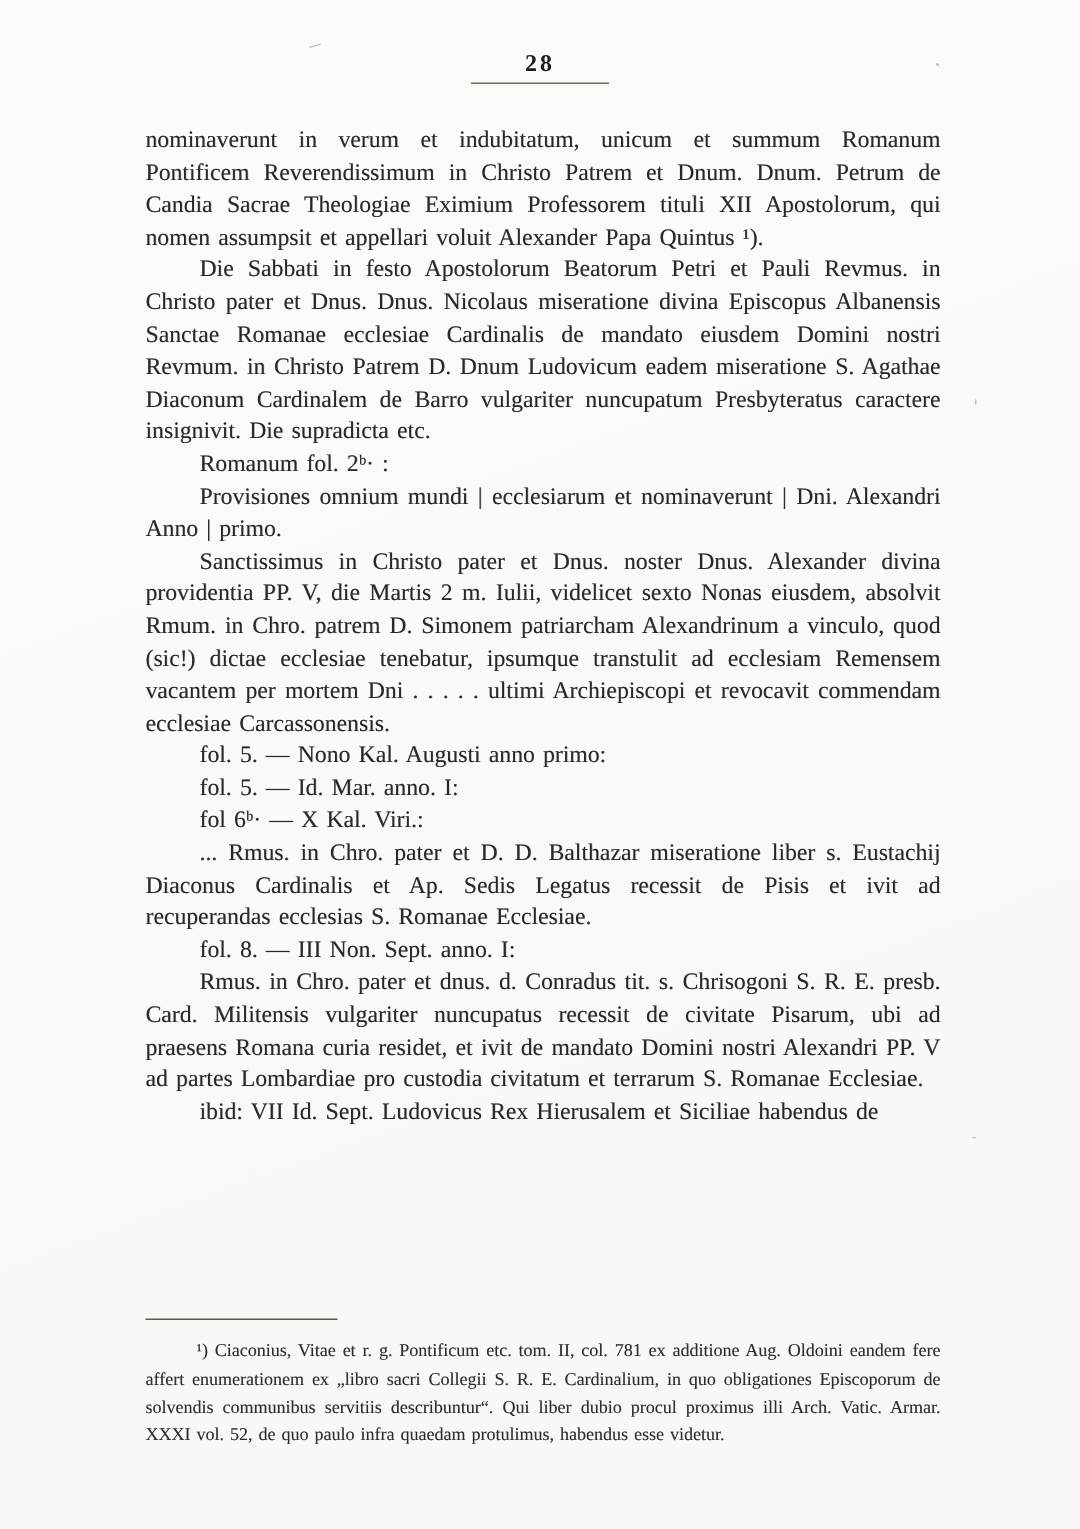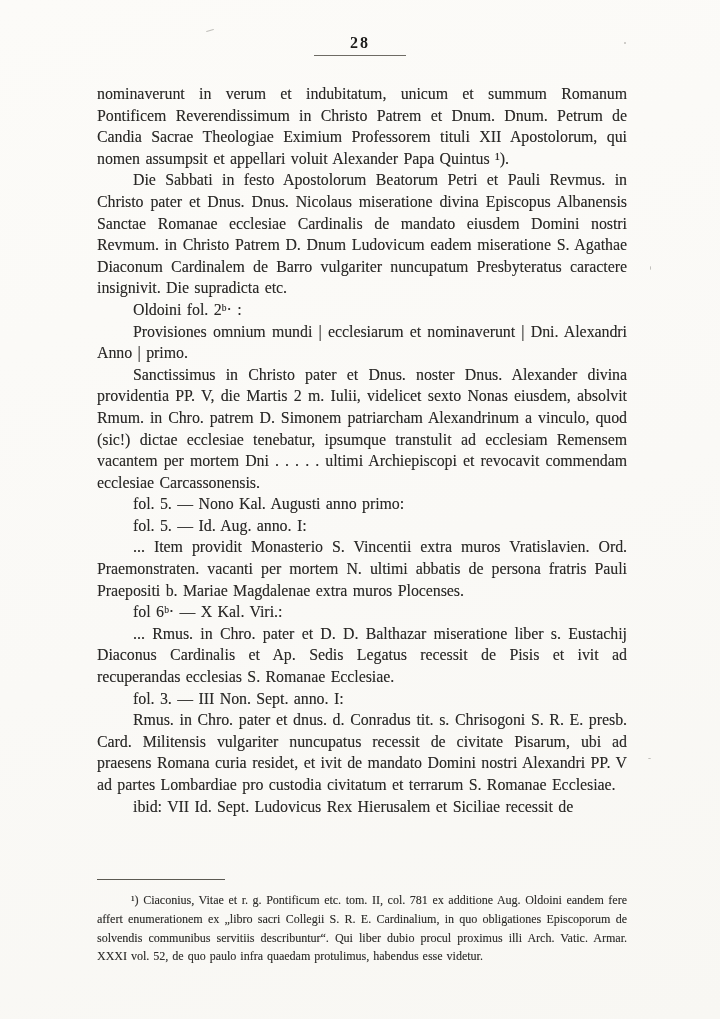--- a/index.html
+++ b/index.html
@@ -100,30 +100,29 @@
   <div class="speck s3"></div>
   <div class="speck s4"></div>
 
   <div class="page-num-wrap">
     <span class="page-number">28</span>
   </div>
 
   <div class="text-block">
     <p class="para continuation">nominaverunt in verum et indubitatum, unicum et summum Romanum Pontificem Reverendissimum in Christo Patrem et Dnum. Dnum. Petrum de Candia Sacrae Theologiae Eximium Professorem tituli XII Apostolorum, qui nomen assumpsit et appellari voluit Alexander Papa Quintus ¹).</p>
     <p class="para">Die Sabbati in festo Apostolorum Beatorum Petri et Pauli Revmus. in Christo pater et Dnus. Dnus. Nicolaus miseratione divina Episcopus Albanensis Sanctae Romanae ecclesiae Cardinalis de mandato eiusdem Domini nostri Revmum. in Christo Patrem D. Dnum Ludovicum eadem miseratione S. Agathae Diaconum Cardinalem de Barro vulgariter nuncupatum Presbyteratus caractere insignivit. Die supradicta etc.</p>
-    <p class="para">Oldoini fol. 2ᵇ· :</p>
+    <p class="para">Romanum fol. 2ᵇ· :</p>
     <p class="para">Provisiones omnium mundi | ecclesiarum et nominaverunt | Dni. Alexandri Anno | primo.</p>
     <p class="para">Sanctissimus in Christo pater et Dnus. noster Dnus. Alexander divina providentia PP. V, die Martis 2 m. Iulii, videlicet sexto Nonas eiusdem, absolvit Rmum. in Chro. patrem D. Simonem patriarcham Alexandrinum a vinculo, quod (sic!) dictae ecclesiae tenebatur, ipsumque transtulit ad ecclesiam Remensem vacantem per mortem Dni . . . . . ultimi Archiepiscopi et revocavit commendam ecclesiae Carcassonensis.</p>
     <p class="para">fol. 5. — Nono Kal. Augusti anno primo:</p>
-    <p class="para">fol. 5. — Id. Aug. anno. I:</p>
-    <p class="para">... Item providit Monasterio S. Vincentii extra muros Vratislavien. Ord. Praemonstraten. vacanti per mortem N. ultimi abbatis de persona fratris Pauli Praepositi b. Mariae Magdalenae extra muros Plocenses.</p>
+    <p class="para">fol. 5. — Id. Mar. anno. I:</p>
     <p class="para">fol 6ᵇ· — X Kal. Viri.:</p>
     <p class="para">... Rmus. in Chro. pater et D. D. Balthazar miseratione liber s. Eustachij Diaconus Cardinalis et Ap. Sedis Legatus recessit de Pisis et ivit ad recuperandas ecclesias S. Romanae Ecclesiae.</p>
-    <p class="para">fol. 3. — III Non. Sept. anno. I:</p>
+    <p class="para">fol. 8. — III Non. Sept. anno. I:</p>
     <p class="para">Rmus. in Chro. pater et dnus. d. Conradus tit. s. Chrisogoni S. R. E. presb. Card. Militensis vulgariter nuncupatus recessit de civitate Pisarum, ubi ad praesens Romana curia residet, et ivit de mandato Domini nostri Alexandri PP. V ad partes Lombardiae pro custodia civitatum et terrarum S. Romanae Ecclesiae.</p>
-    <p class="para">ibid: VII Id. Sept. Ludovicus Rex Hierusalem et Siciliae recessit de</p>
+    <p class="para">ibid: VII Id. Sept. Ludovicus Rex Hierusalem et Siciliae habendus de</p>
   </div>
 
   <div class="footnote">
     <div class="fn-rule"></div>
     <p class="footnote-text">¹) Ciaconius, Vitae et r. g. Pontificum etc. tom. II, col. 781 ex additione Aug. Oldoini eandem fere affert enumerationem ex „libro sacri Collegii S. R. E. Cardinalium, in quo obligationes Episcoporum de solvendis communibus servitiis describuntur“. Qui liber dubio procul proximus illi Arch. Vatic. Armar. XXXI vol. 52, de quo paulo infra quaedam protulimus, habendus esse videtur.</p>
   </div>
 </div>
 
 </body></html>

